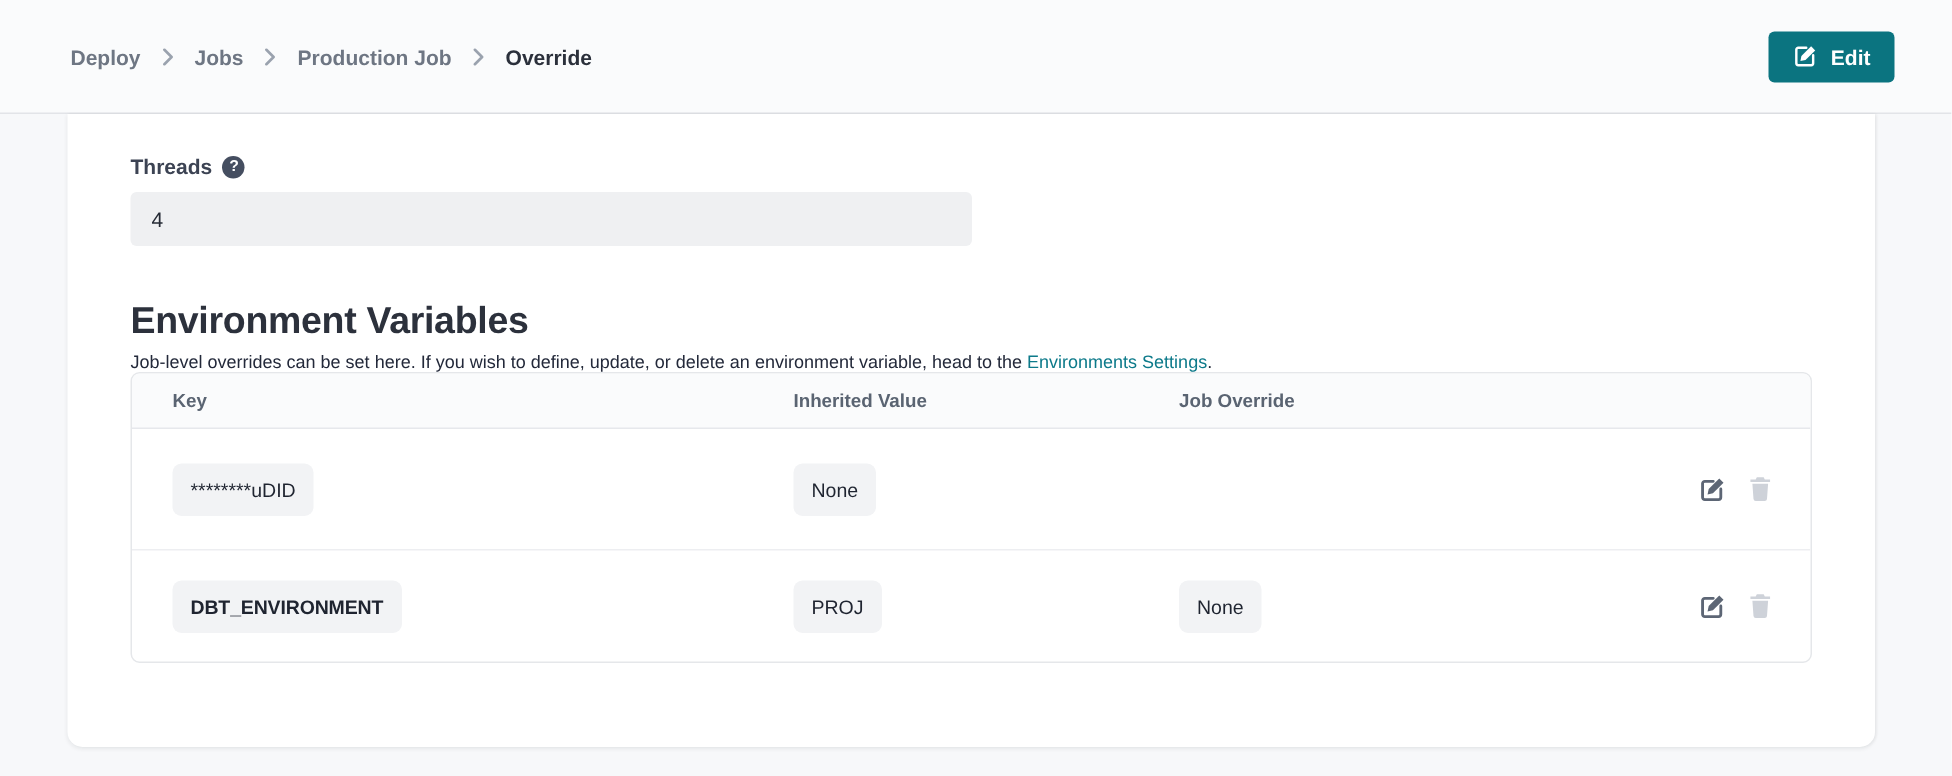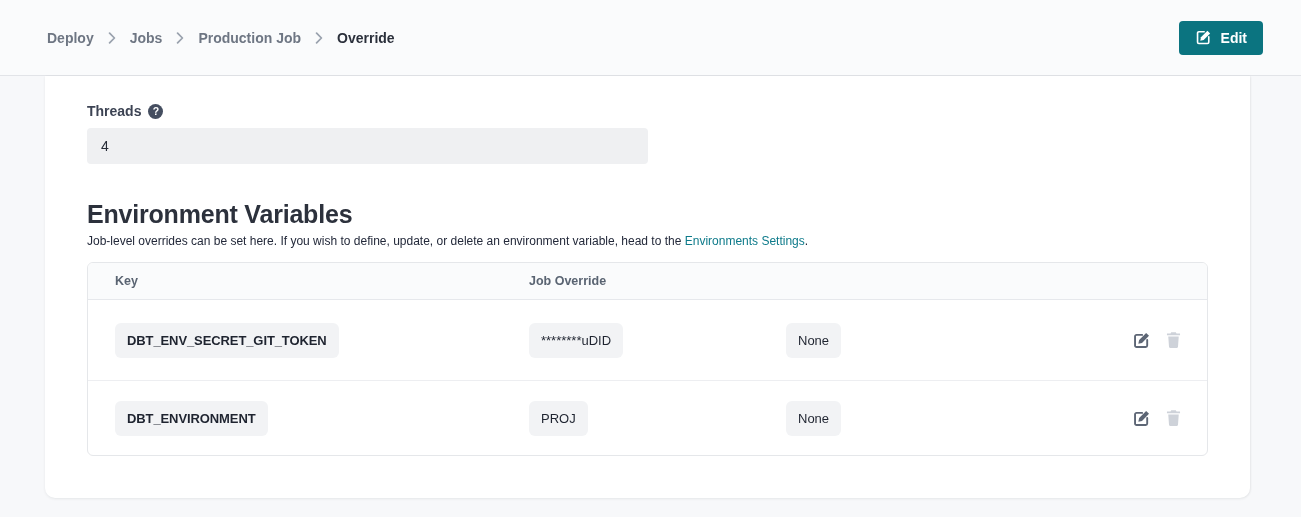--- a/index.html
+++ b/index.html
@@ -58,21 +58,21 @@
   
   .section-title {
     margin-top:36px;
     font-size:25px; font-weight:700; color:#2c313c;
     letter-spacing:-0.2px;
   }
   .section-desc { margin-top:5px; font-size:12px; color:#23293a; }
   .section-desc a { color:#0d7a8a; text-decoration:none; cursor:pointer; }
   
   .env-table {
-    margin-top:14px;
+    margin-top:0;
     width:1121px;
     border:1px solid #e5e7ea;
     border-radius:6px;
     overflow:hidden;
     background:#fff;
   }
   .t-row {
     display:grid;
     grid-template-columns:414px 257px 1fr auto;
     align-items:center;
@@ -147,26 +147,26 @@
   </div>
   <input class="text-input" type="text" readonly="" value="4" style="">
 
   <h2 class="section-title">Environment Variables</h2>
   <p class="section-desc"><span>Job-level overrides can be set here. If you wish to define, update, or delete an environment variable, head to the </span><a>Environments Settings</a><span>.</span></p>
 
   <div class="env-table">
 
     <div class="t-row t-head">
       <span class="th">Key</span>
+      <span class="th">Inherited Value</span>
       <span class="th">Job Override</span>
       <span></span>
     </div>
 
     <div class="t-row t-body-row r1">
-      <span><span class="pill key">DBT_ENV_SECRET_GIT_TOKEN</span></span>
       <span><span class="pill">********uDID</span></span>
       <span><span class="pill">None</span></span>
       <span class="row-actions">
         <button class="icon-btn icon-edit">
           <svg width="19" height="19" viewBox="0 0 20 20">
             <path d="M16 9.5v5.8a1.6 1.6 0 0 1-1.6 1.6H4.8a1.6 1.6 0 0 1-1.6-1.6V5.7a1.6 1.6 0 0 1 1.6-1.6h5.9" stroke="currentColor" stroke-width="2" fill="none" stroke-linecap="round"></path>
             <path d="M14.9 2.1l3 3-7.4 7.4-3.8.8.8-3.8z" fill="currentColor"></path>
           </svg>
         </button>
         <button class="icon-btn icon-trash">

